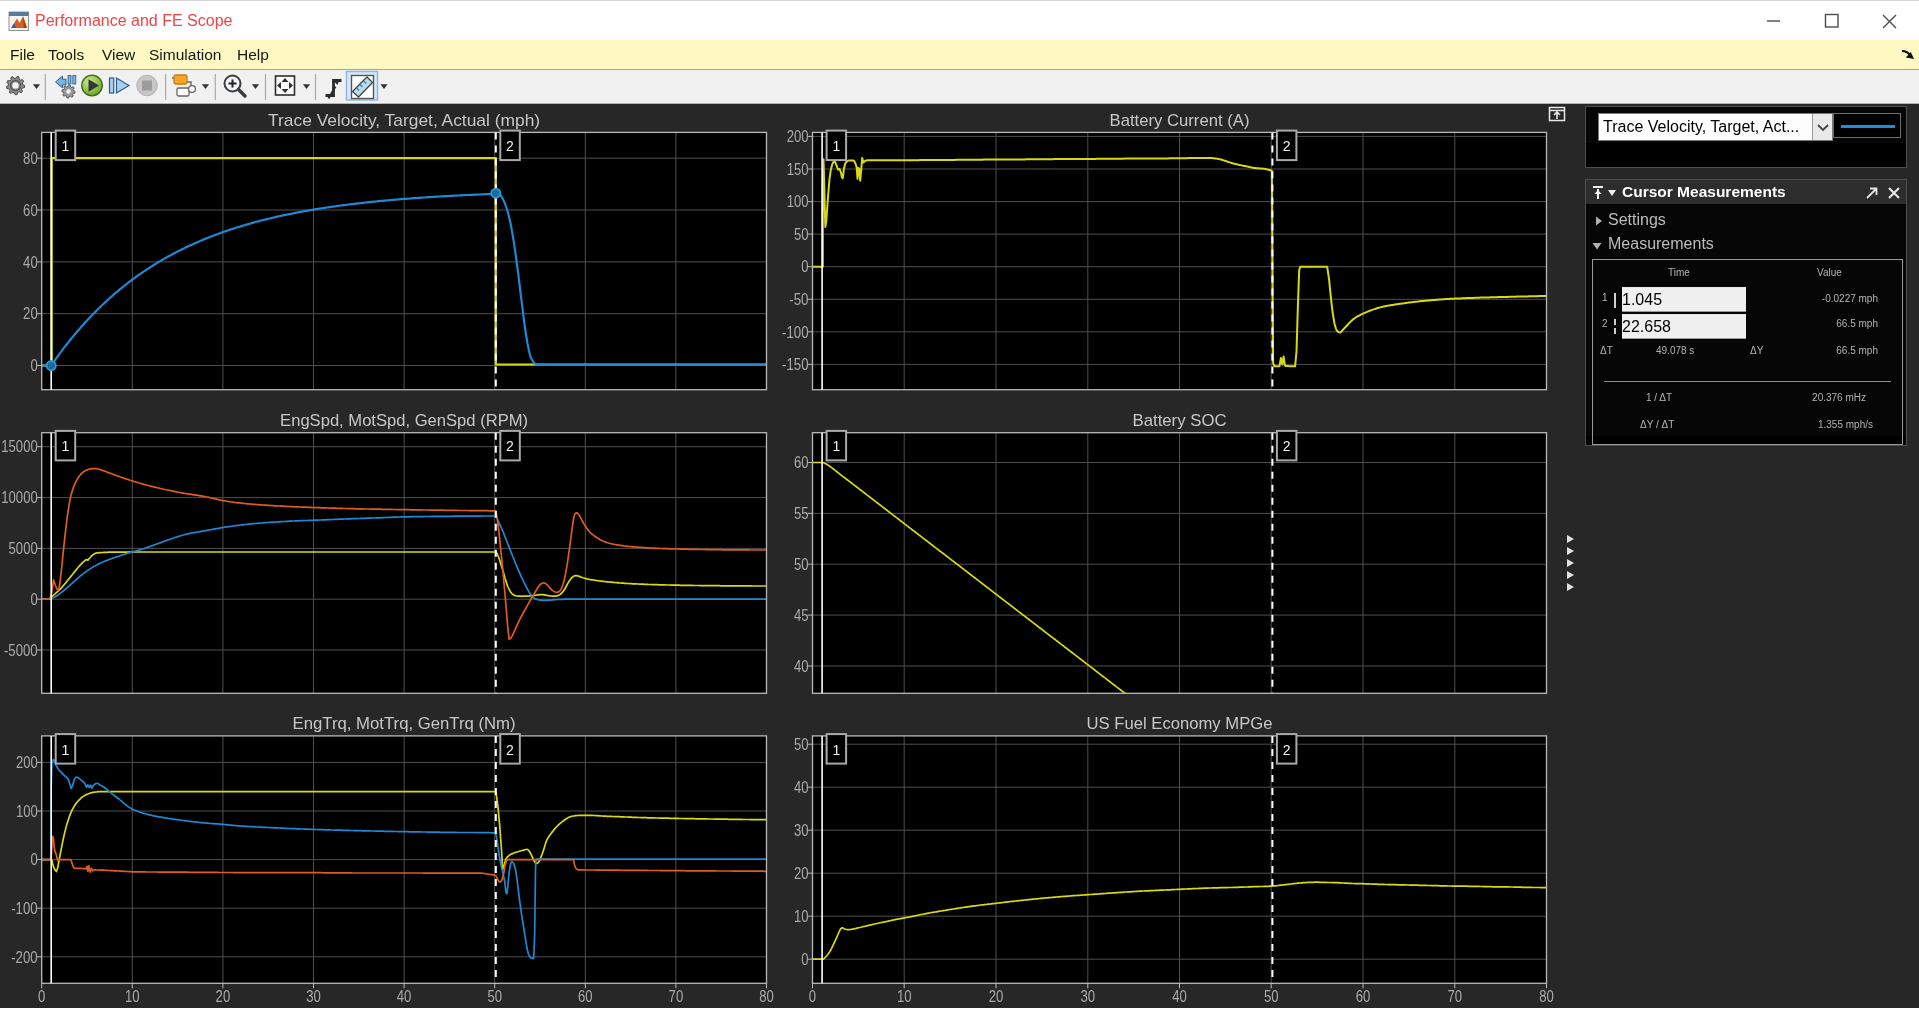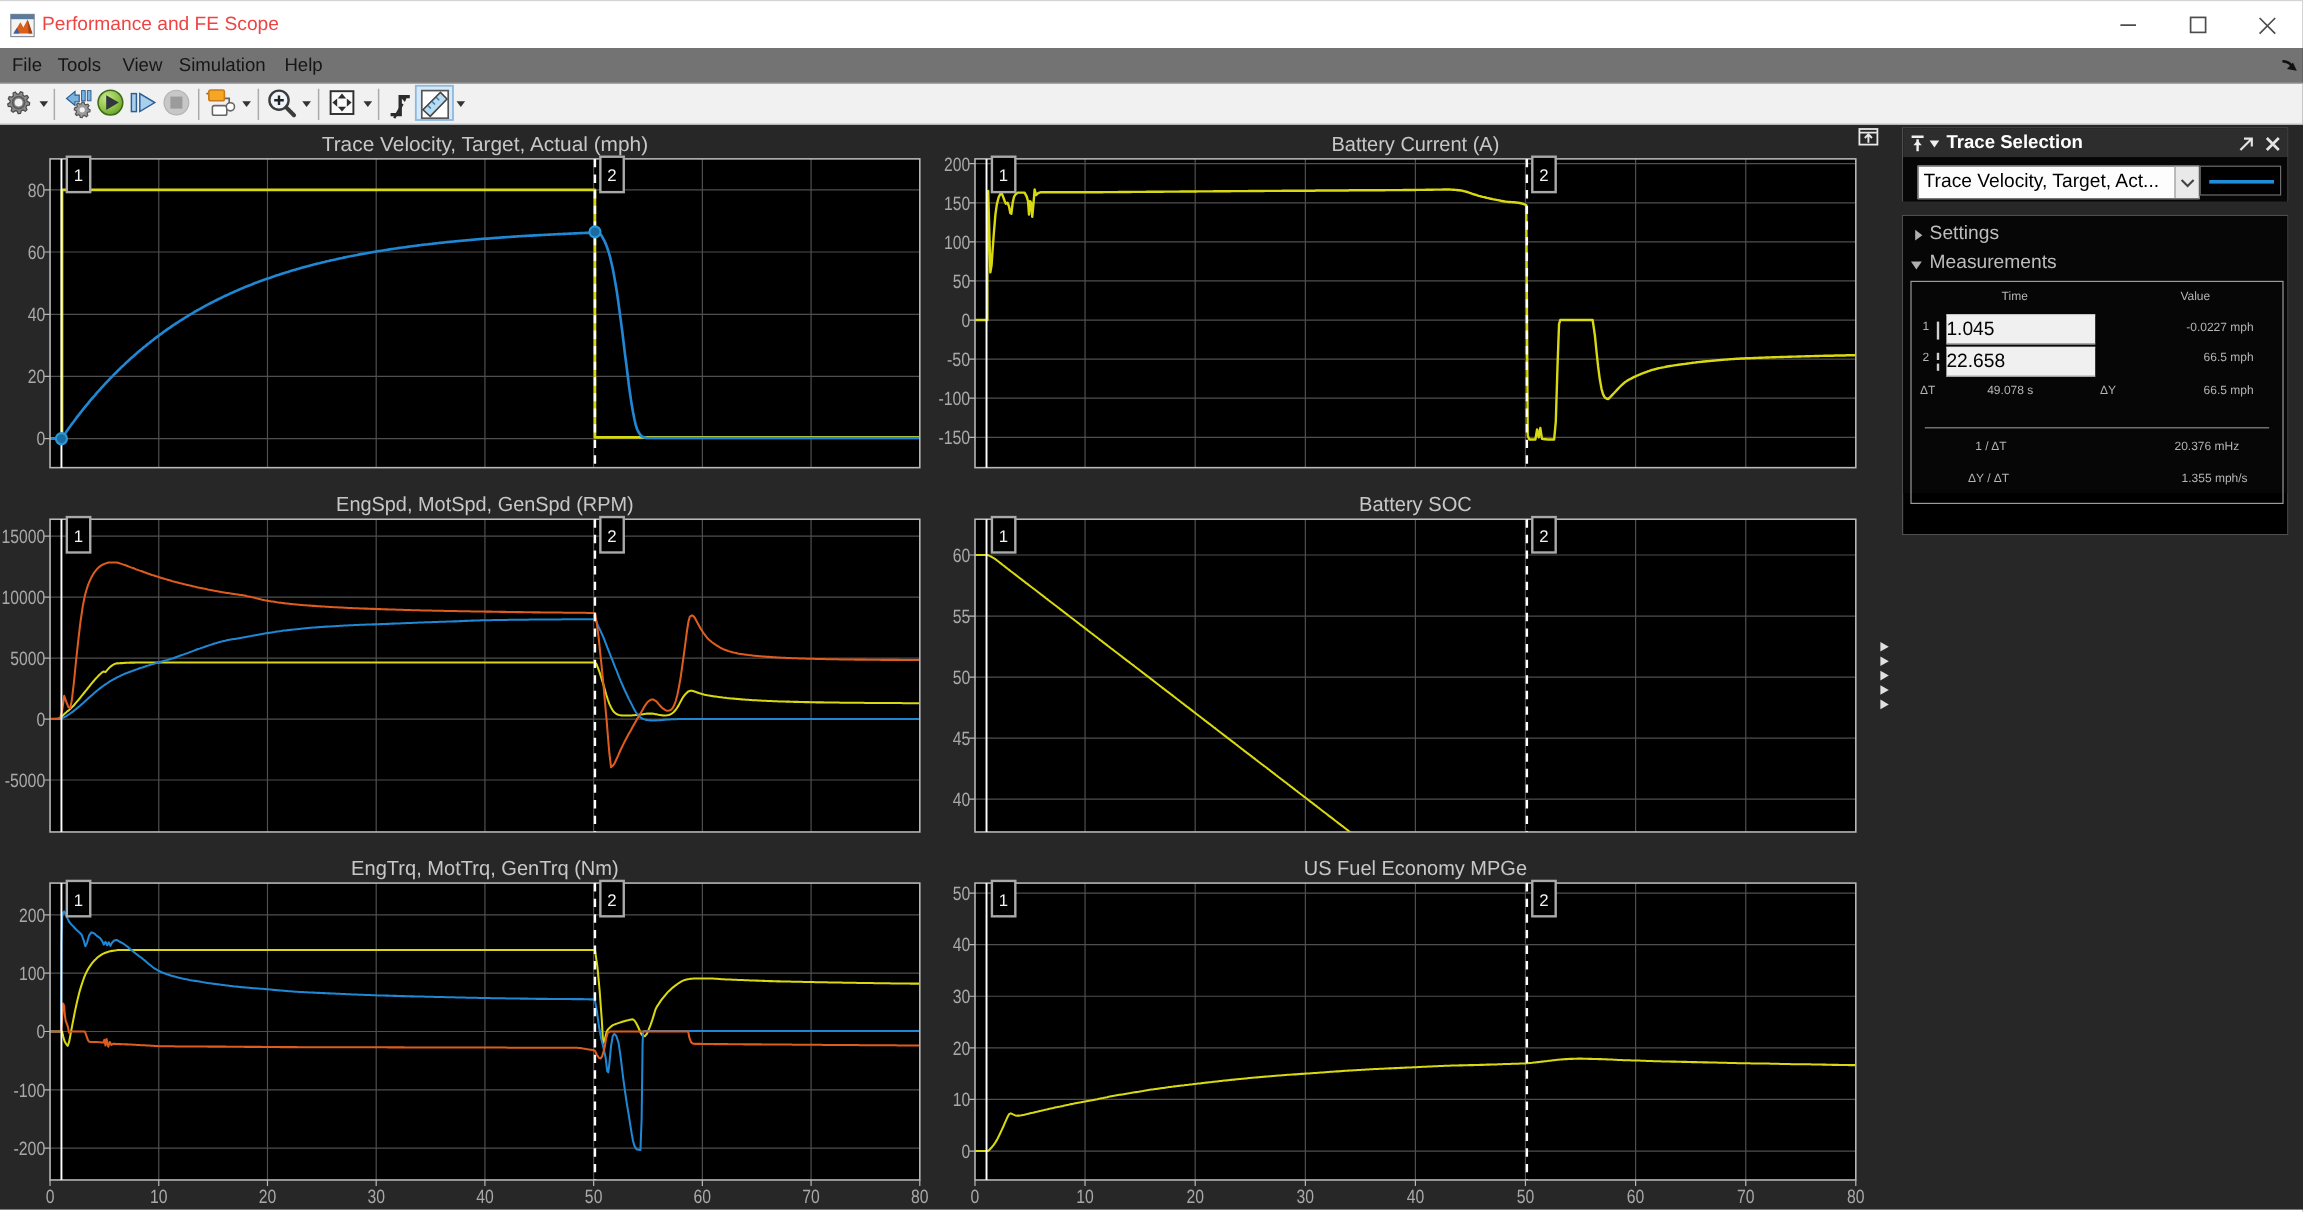--- a/index.html
+++ b/index.html
@@ -1,17 +1,17 @@
 <!DOCTYPE html>
 <html><head><meta charset="utf-8"><style>
 *{margin:0;padding:0;box-sizing:border-box}
 html,body{width:1919px;height:1010px;overflow:hidden;background:#272727;font-family:"Liberation Sans",sans-serif}
 .titlebar{position:absolute;left:0;top:0;width:100%;height:40px;background:#fff;border-top:1px solid #d5d5d5;filter:opacity(0.999)}
 .titlebar .t{position:absolute;left:35px;top:11px;font-size:16px;color:#ef4444}
-.menubar{position:absolute;left:0;top:40px;width:100%;height:29px;background:#737373;filter:opacity(0.999)}
+.menubar{position:absolute;left:0;top:40px;width:100%;height:29px;background:#fef9c3;filter:opacity(0.999)}
 .menubar span{position:absolute;top:6px;font-size:15.5px;color:#161616}
 .toolbar{position:absolute;left:0;top:69px;width:100%;height:35px;background:#f1f1f1;border-top:1px solid #a5a5a5;border-bottom:1px solid #b4b4b4;overflow:hidden;filter:opacity(0.999)}
 .canvas{position:absolute;left:0;top:104px;width:100%;height:904px;background:#272727}
 #plots{position:absolute;left:0;top:0;filter:opacity(0.999)}
 .panel{position:absolute;background:#000;border:1px solid #4e4e4e;filter:opacity(0.999)}
 .ptitle{position:relative;height:25px;background:#2d2d2d;border-bottom:1px solid #000}
 .ptxt{position:absolute;left:36px;top:3px;font-size:15.5px;font-weight:bold;color:#fff}
 .pbody{position:relative;background:#060606}
 .mt{position:absolute;font-size:10px;color:#b4b4b4;white-space:nowrap}
 .minput{position:absolute;left:29px;width:124px;height:25px;background:#f0f0f0;border-top:1px solid #e8e8e8;border-bottom:1px solid #9a9a9a;color:#000;font-size:16px;line-height:24px}
@@ -382,46 +382,46 @@
 <path d="M325.5 25.5 L333.5 25.5 L333.5 10.5 L341.5 10.5" fill="none" stroke="#2b2b2b" stroke-width="2.8"></path>
 <path d="M328.5 28.5 L335.5 16.5" stroke="#2b2b2b" stroke-width="2" fill="none"></path>
 <path d="M339.8 9.3 L334.0 11.3 L337.4 14.9 Z" fill="#2b2b2b"></path>
 <rect x="346.5" y="1.5" width="31" height="28.5" fill="#d7e9f9" stroke="#8db8e2" stroke-width="1.5"></rect>
 <rect x="351.5" y="5.5" width="22" height="23" fill="#ffffff" stroke="#555" stroke-width="1.4"></rect>
 <path d="M367 7 L372.5 12.5 L358.5 27 L352.5 21.5 Z" fill="#b8ddf0" stroke="#444" stroke-width="1.3"></path>
 <path d="M363.5 11 L366 13.5 M360 14.5 L362.5 17 M356.5 18 L359 20.5" stroke="#3a78b5" stroke-width="1.2"></path>
 <path d="M380.4 14.3 L387.6 14.3 L384 19.1 Z" fill="#333"></path>
 </svg></div>
 <div class="panel" style="left:1585px;top:106px;width:322px;height:62px">
-    <div class="ptitle">
-      <svg width="26" height="16" viewBox="0 0 26 16" style="position:absolute;left:5px;top:5px">
-        <line x1="2" y1="2" x2="12" y2="2" stroke="#f0f0f0" stroke-width="2"></line>
-        <line x1="7" y1="4" x2="7" y2="14" stroke="#f0f0f0" stroke-width="2"></line>
-        <path d="M3.5 9 L7 5 L10.5 9 Z" fill="#f0f0f0"></path>
-        <path d="M17 5 L25 5 L21 11 Z" fill="#f0f0f0"></path>
-      </svg>
-      <span class="ptxt">Trace Selection</span>
-      <svg width="36" height="14" viewBox="0 0 36 14" style="position:absolute;right:5px;top:6px">
-        <path d="M2 12 L11 3 M5 2.5 L11.5 2.5 L11.5 9" fill="none" stroke="#e4e4e4" stroke-width="1.8"></path>
-        <path d="M24 2 L34 12 M34 2 L24 12" fill="none" stroke="#e4e4e4" stroke-width="2.2"></path>
-      </svg>
-    </div>
     <div class="pbody" style="height:36px">
       <div style="position:absolute;left:2px;top:6px;width:235px;height:28px;background:#fdfdfd;border:1px solid #777;margin-left:10px;">
         <span style="position:absolute;left:4px;top:4px;font-size:16px;color:#000;white-space:nowrap">Trace Velocity, Target, Act...</span>
         <div style="position:absolute;right:0;top:0;width:20px;height:26px;background:#e9e9e9;border-left:1px solid #999"><svg width="20" height="26" viewBox="0 0 20 26">
             <path d="M5 11 L10 16 L15 11" fill="none" stroke="#444" stroke-width="1.8"></path>
           </svg></div>
       </div>
       <div style="position:absolute;left:247px;top:6px;width:68px;height:25px;background:#000;border:1px solid #6e6e6e">
         <div style="position:absolute;left:7px;top:11px;width:54px;height:3px;background:#1f8cdc"></div>
       </div>
     </div>
   </div>
 <div class="panel" style="left:1585px;top:179px;width:322px;height:267px">
+    <div class="ptitle">
+      <svg width="26" height="16" viewBox="0 0 26 16" style="position:absolute;left:5px;top:5px">
+        <line x1="2" y1="2" x2="12" y2="2" stroke="#f0f0f0" stroke-width="2"></line>
+        <line x1="7" y1="4" x2="7" y2="14" stroke="#f0f0f0" stroke-width="2"></line>
+        <path d="M3.5 9 L7 5 L10.5 9 Z" fill="#f0f0f0"></path>
+        <path d="M17 5 L25 5 L21 11 Z" fill="#f0f0f0"></path>
+      </svg>
+      <span class="ptxt">Cursor Measurements</span>
+      <svg width="36" height="14" viewBox="0 0 36 14" style="position:absolute;right:5px;top:6px">
+        <path d="M2 12 L11 3 M5 2.5 L11.5 2.5 L11.5 9" fill="none" stroke="#e4e4e4" stroke-width="1.8"></path>
+        <path d="M24 2 L34 12 M34 2 L24 12" fill="none" stroke="#e4e4e4" stroke-width="2.2"></path>
+      </svg>
+    </div>
     <div class="pbody" style="height:231px">
       <svg width="12" height="12" viewBox="0 0 12 12" style="position:absolute;left:7px;top:10px">
         <path d="M3 1.5 L9 6 L3 10.5 Z" fill="#b0b0b0"></path>
       </svg>
       <span style="position:absolute;left:22px;top:6px;font-size:16px;color:#bdbdbd">Settings</span>
       <svg width="12" height="12" viewBox="0 0 12 12" style="position:absolute;left:5px;top:35px">
         <path d="M1.5 3 L10.5 3 L6 9.5 Z" fill="#b0b0b0"></path>
       </svg>
       <span style="position:absolute;left:22px;top:30px;font-size:16px;color:#bdbdbd">Measurements</span>
       <div style="position:absolute;left:6px;top:54px;width:311px;height:186px;border:1px solid #9a9a9a">

